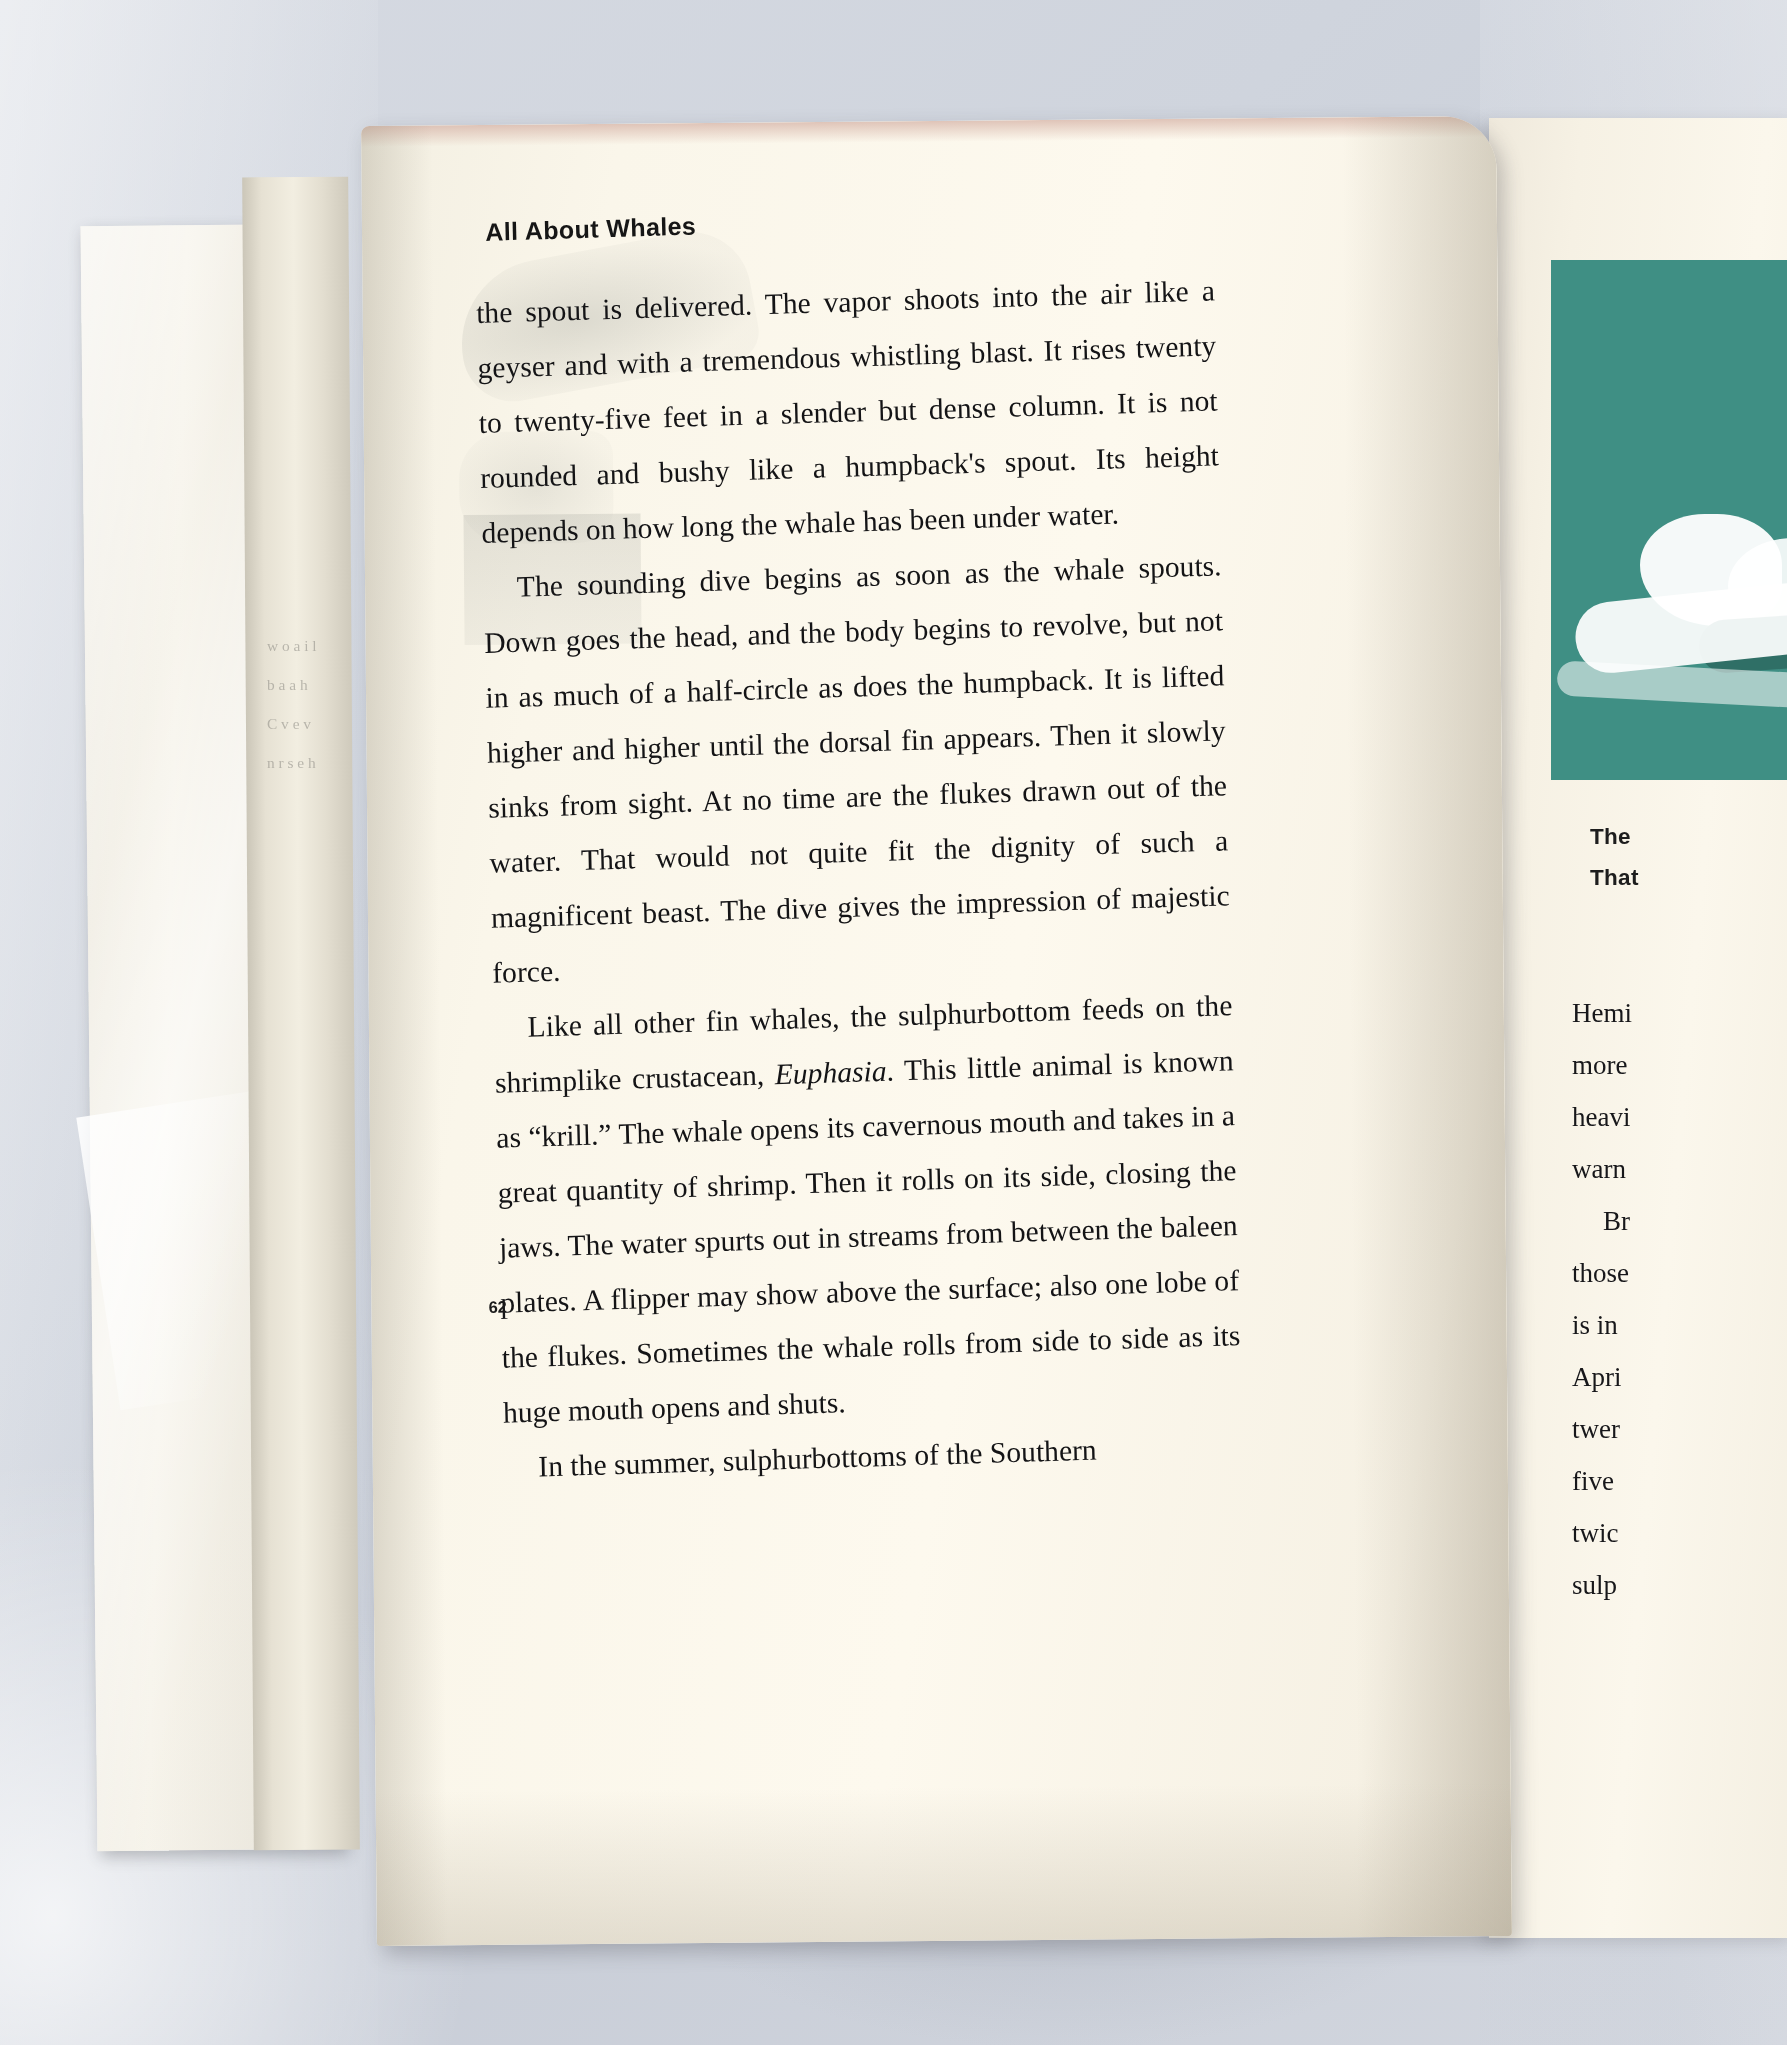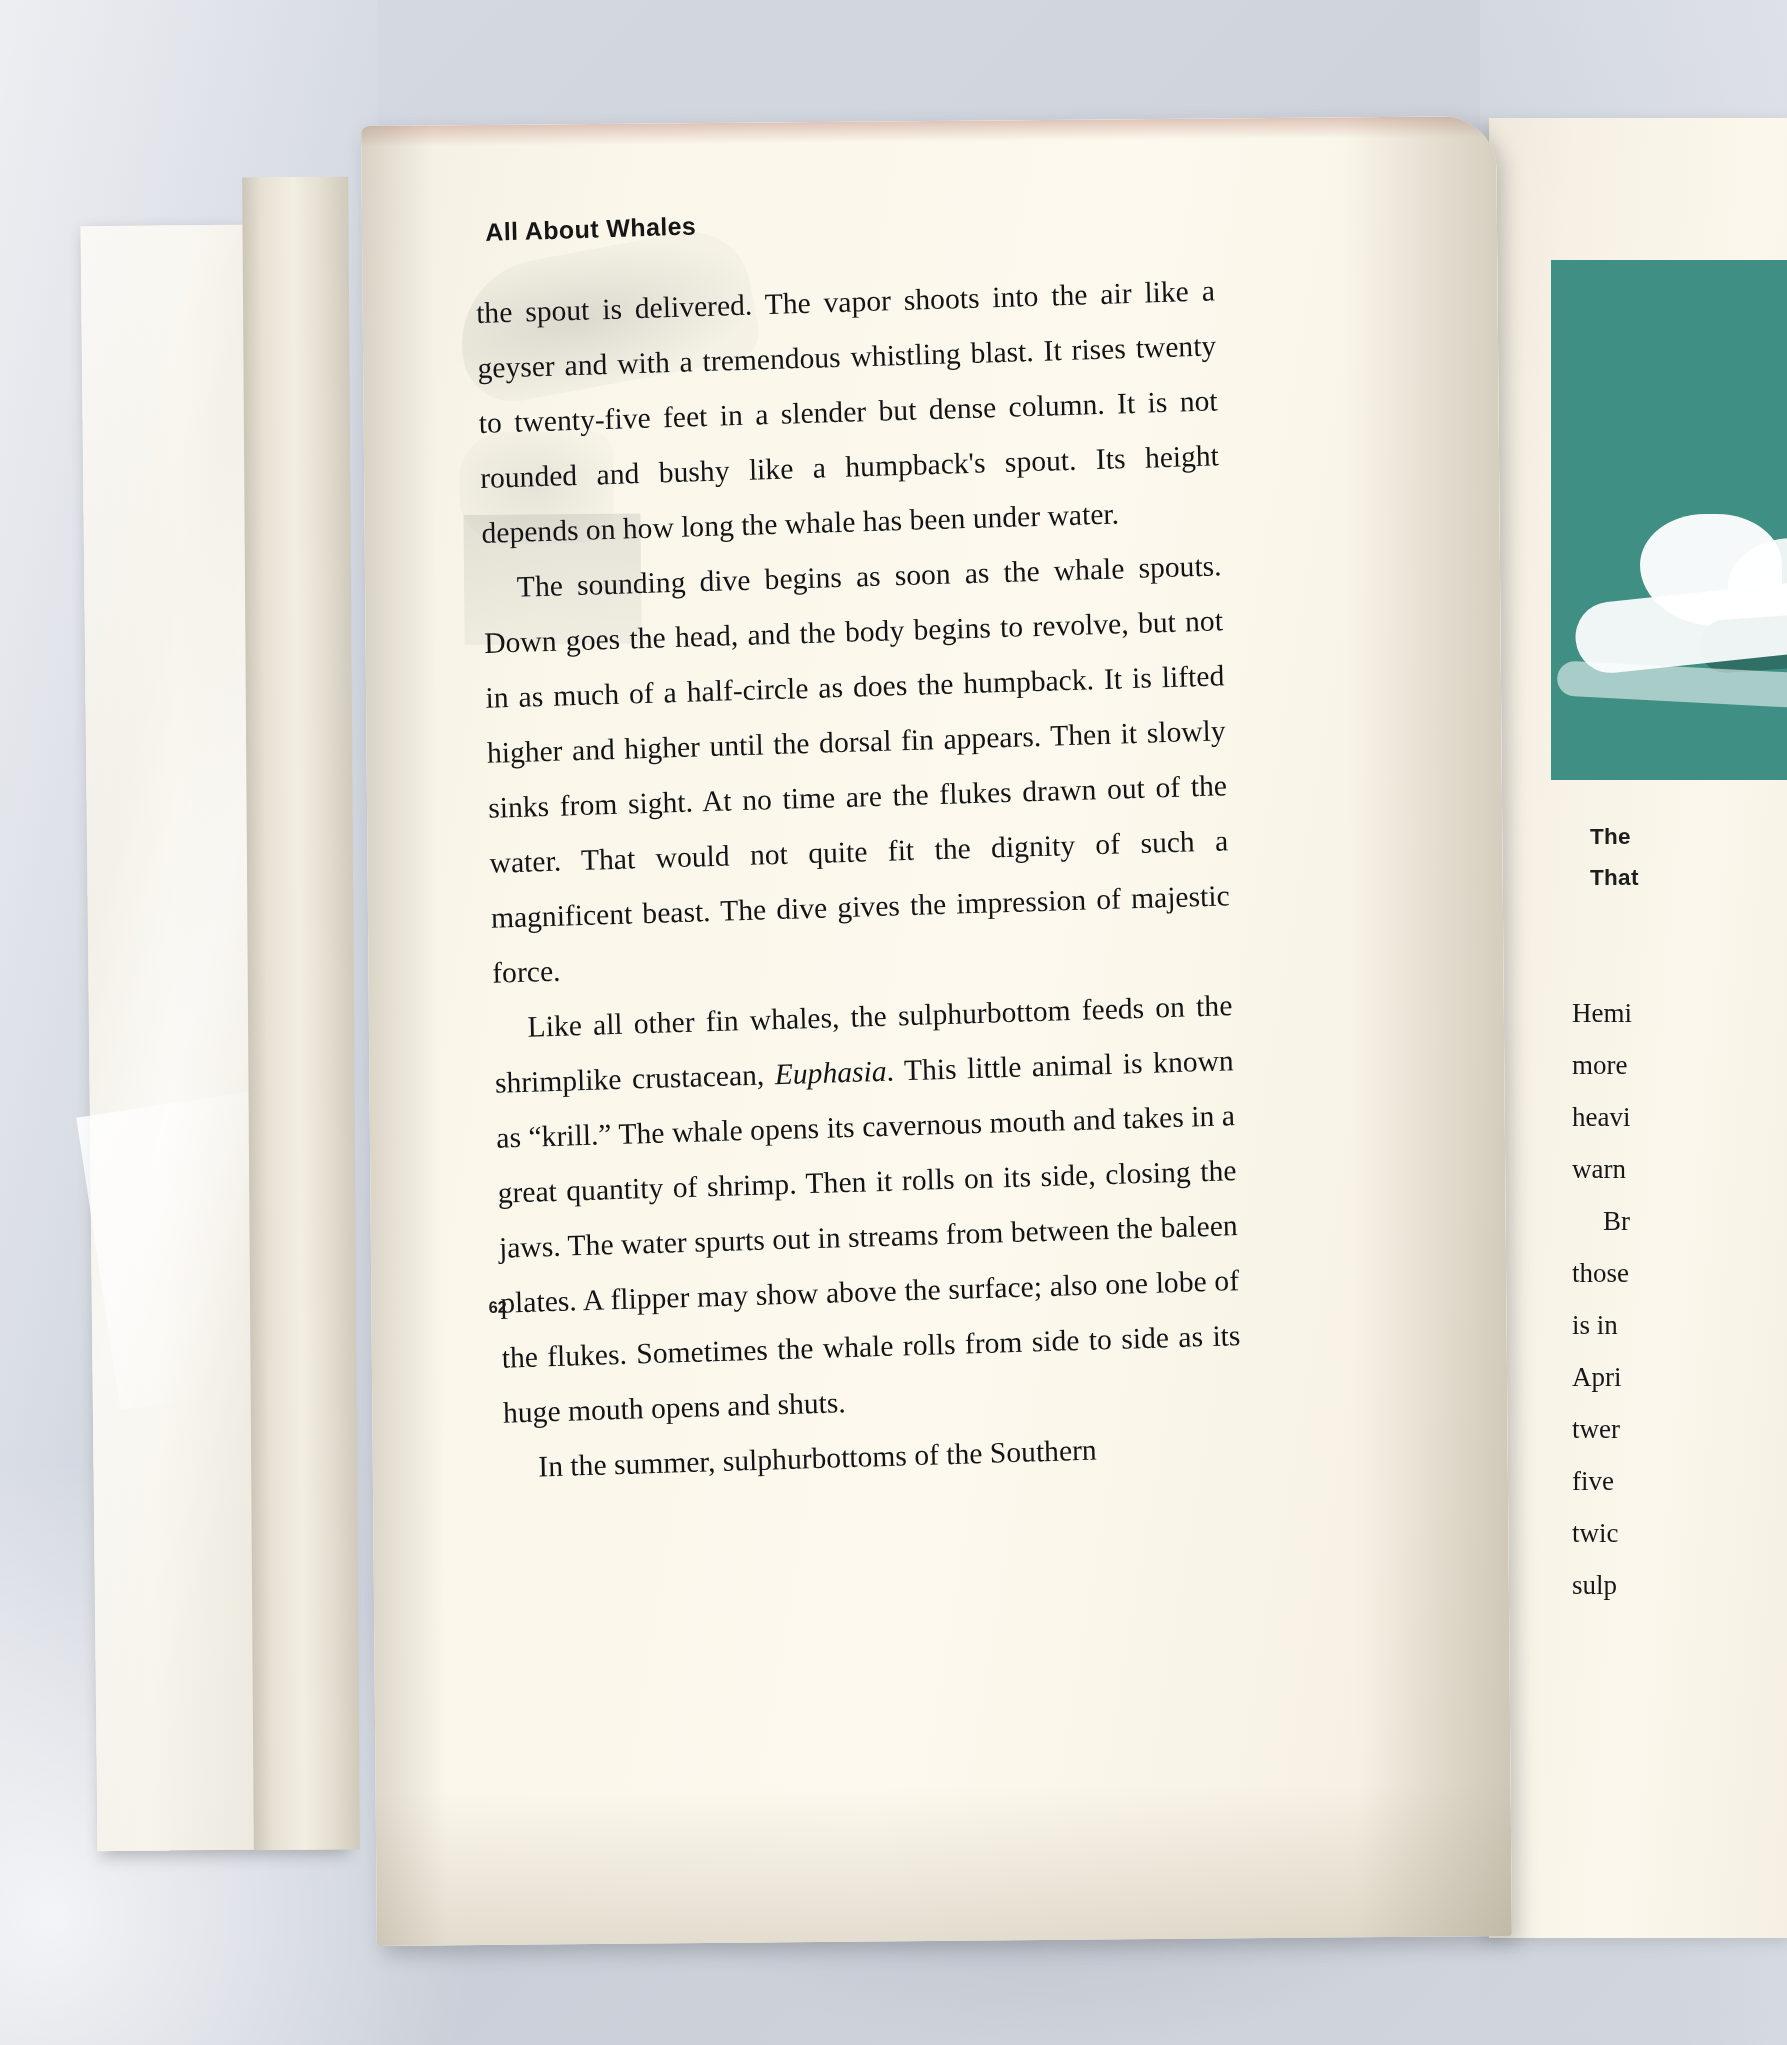--- a/index.html
+++ b/index.html
@@ -272,20 +272,21 @@
   <div class="desk-sheen sheen-b"></div>
   <div class="desk-sheen sheen-c"></div>
   <div class="desk-sheen sheen-d"></div>
 
   <div class="book-cover">
     <div class="glossy"></div>
     <div class="crease"></div>
   </div>
 
   <div class="page-edges"></div>
+  <div class="ghost-col">w o a i l b a a h C v e v n r s e h</div>
 
   <div class="right-page"></div>
   <div class="right-illus">
     <div class="spray"></div>
     <div class="spray2"></div>
     <div class="body"></div>
     <div class="wave w1"></div>
     <div class="wave w2"></div>
   </div>
   <div class="right-caption">

